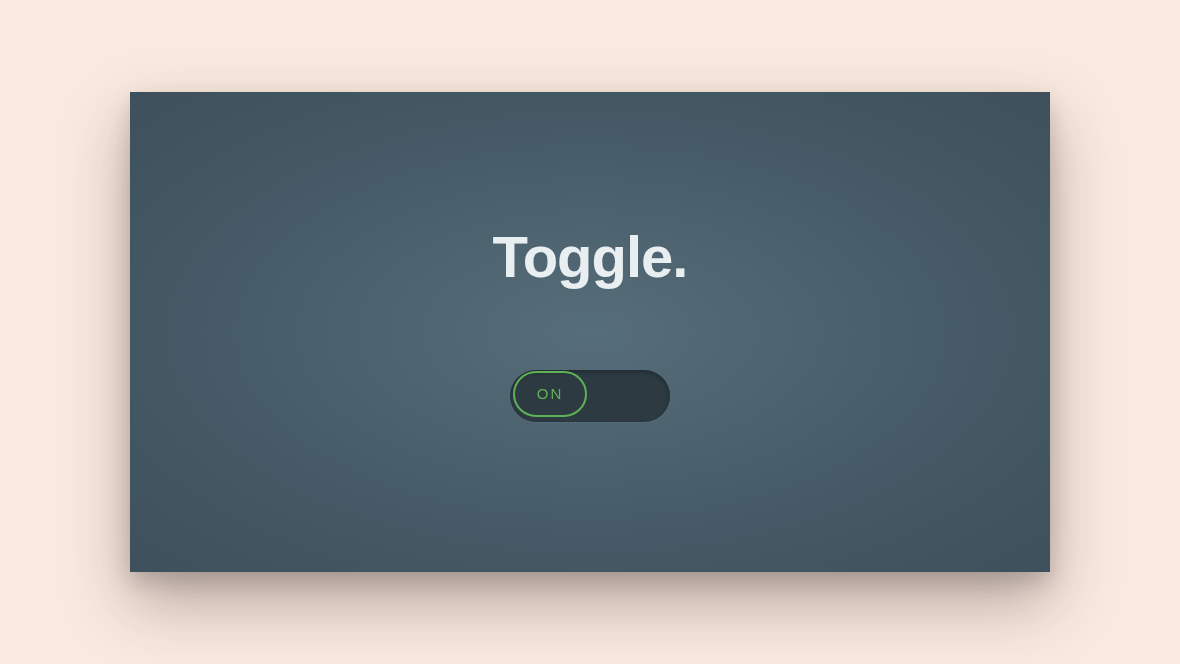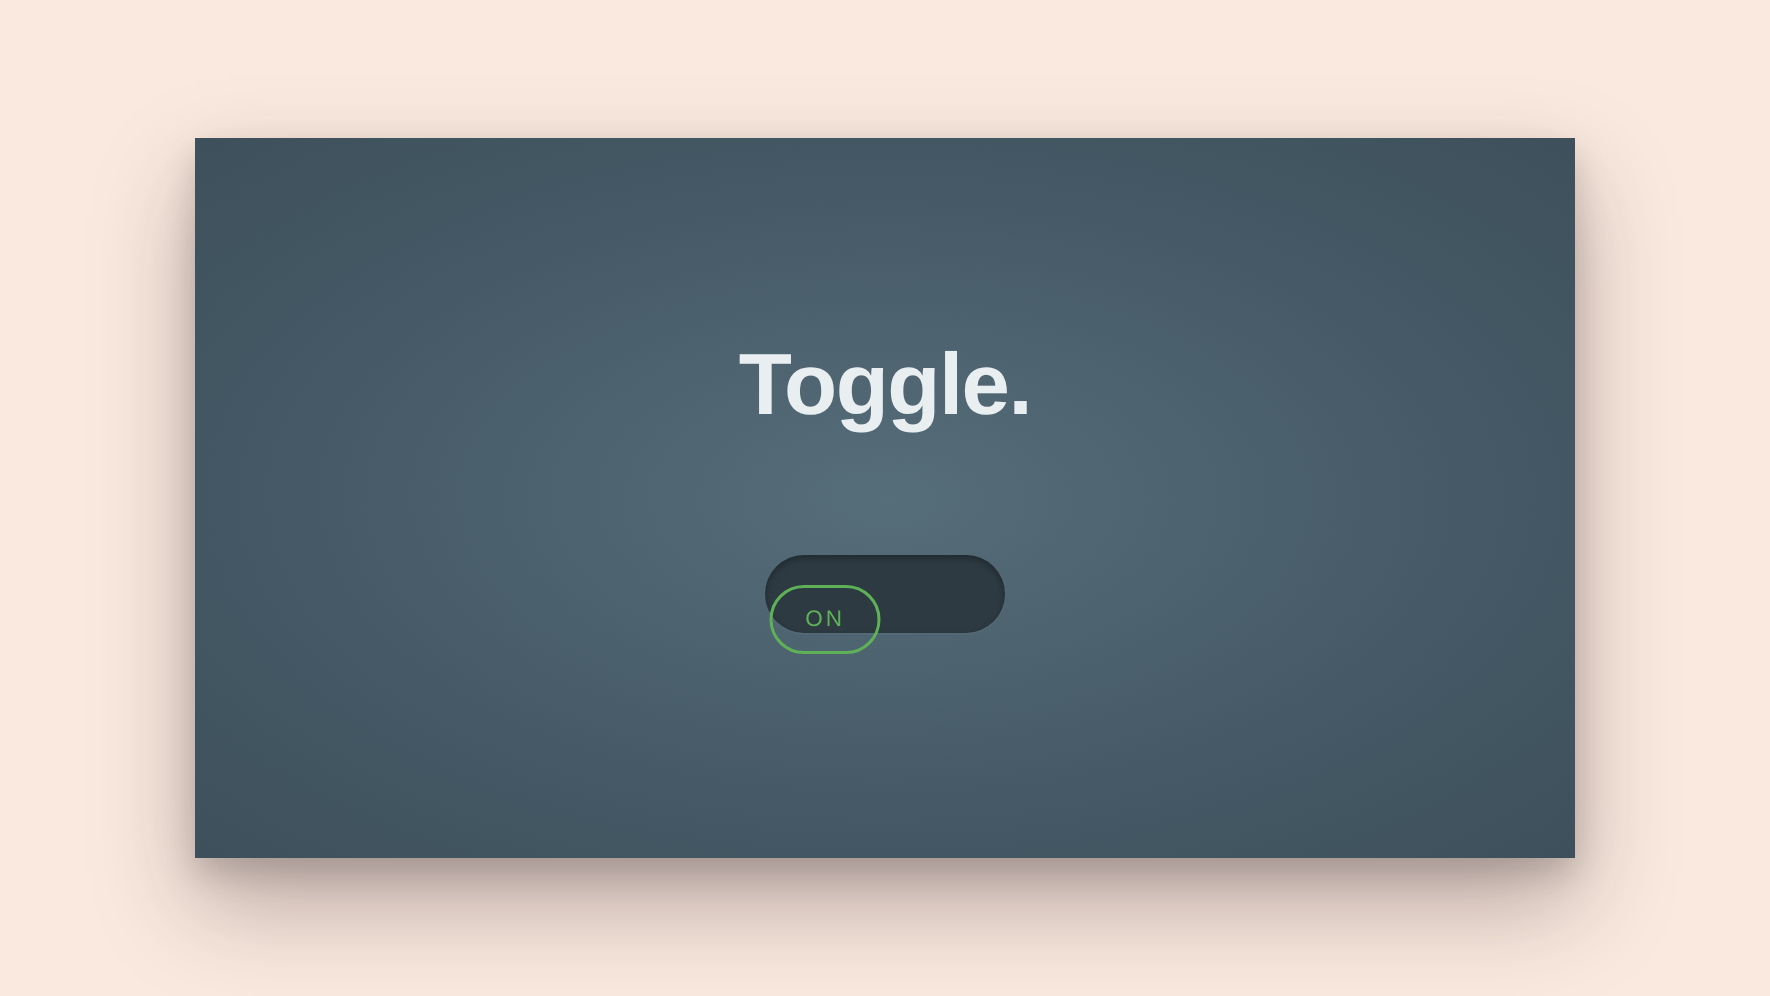--- a/index.html
+++ b/index.html
@@ -45,21 +45,21 @@
       background: #2d3a42;
       border-radius: 26px;
       position: relative;
       cursor: pointer;
       box-shadow: inset 0 2px 4px rgba(0,0,0,0.3), 0 1px 1px rgba(255,255,255,0.05);
     }
 
     .toggle-knob {
       position: absolute;
       left: 3px;
-      top: 20px;
+      top: 1px;
       width: 74px;
       height: 46px;
       border: 2px solid #5fb157;
       border-radius: 23px;
       background: transparent;
       display: flex;
       align-items: center;
       justify-content: center;
     }
 

